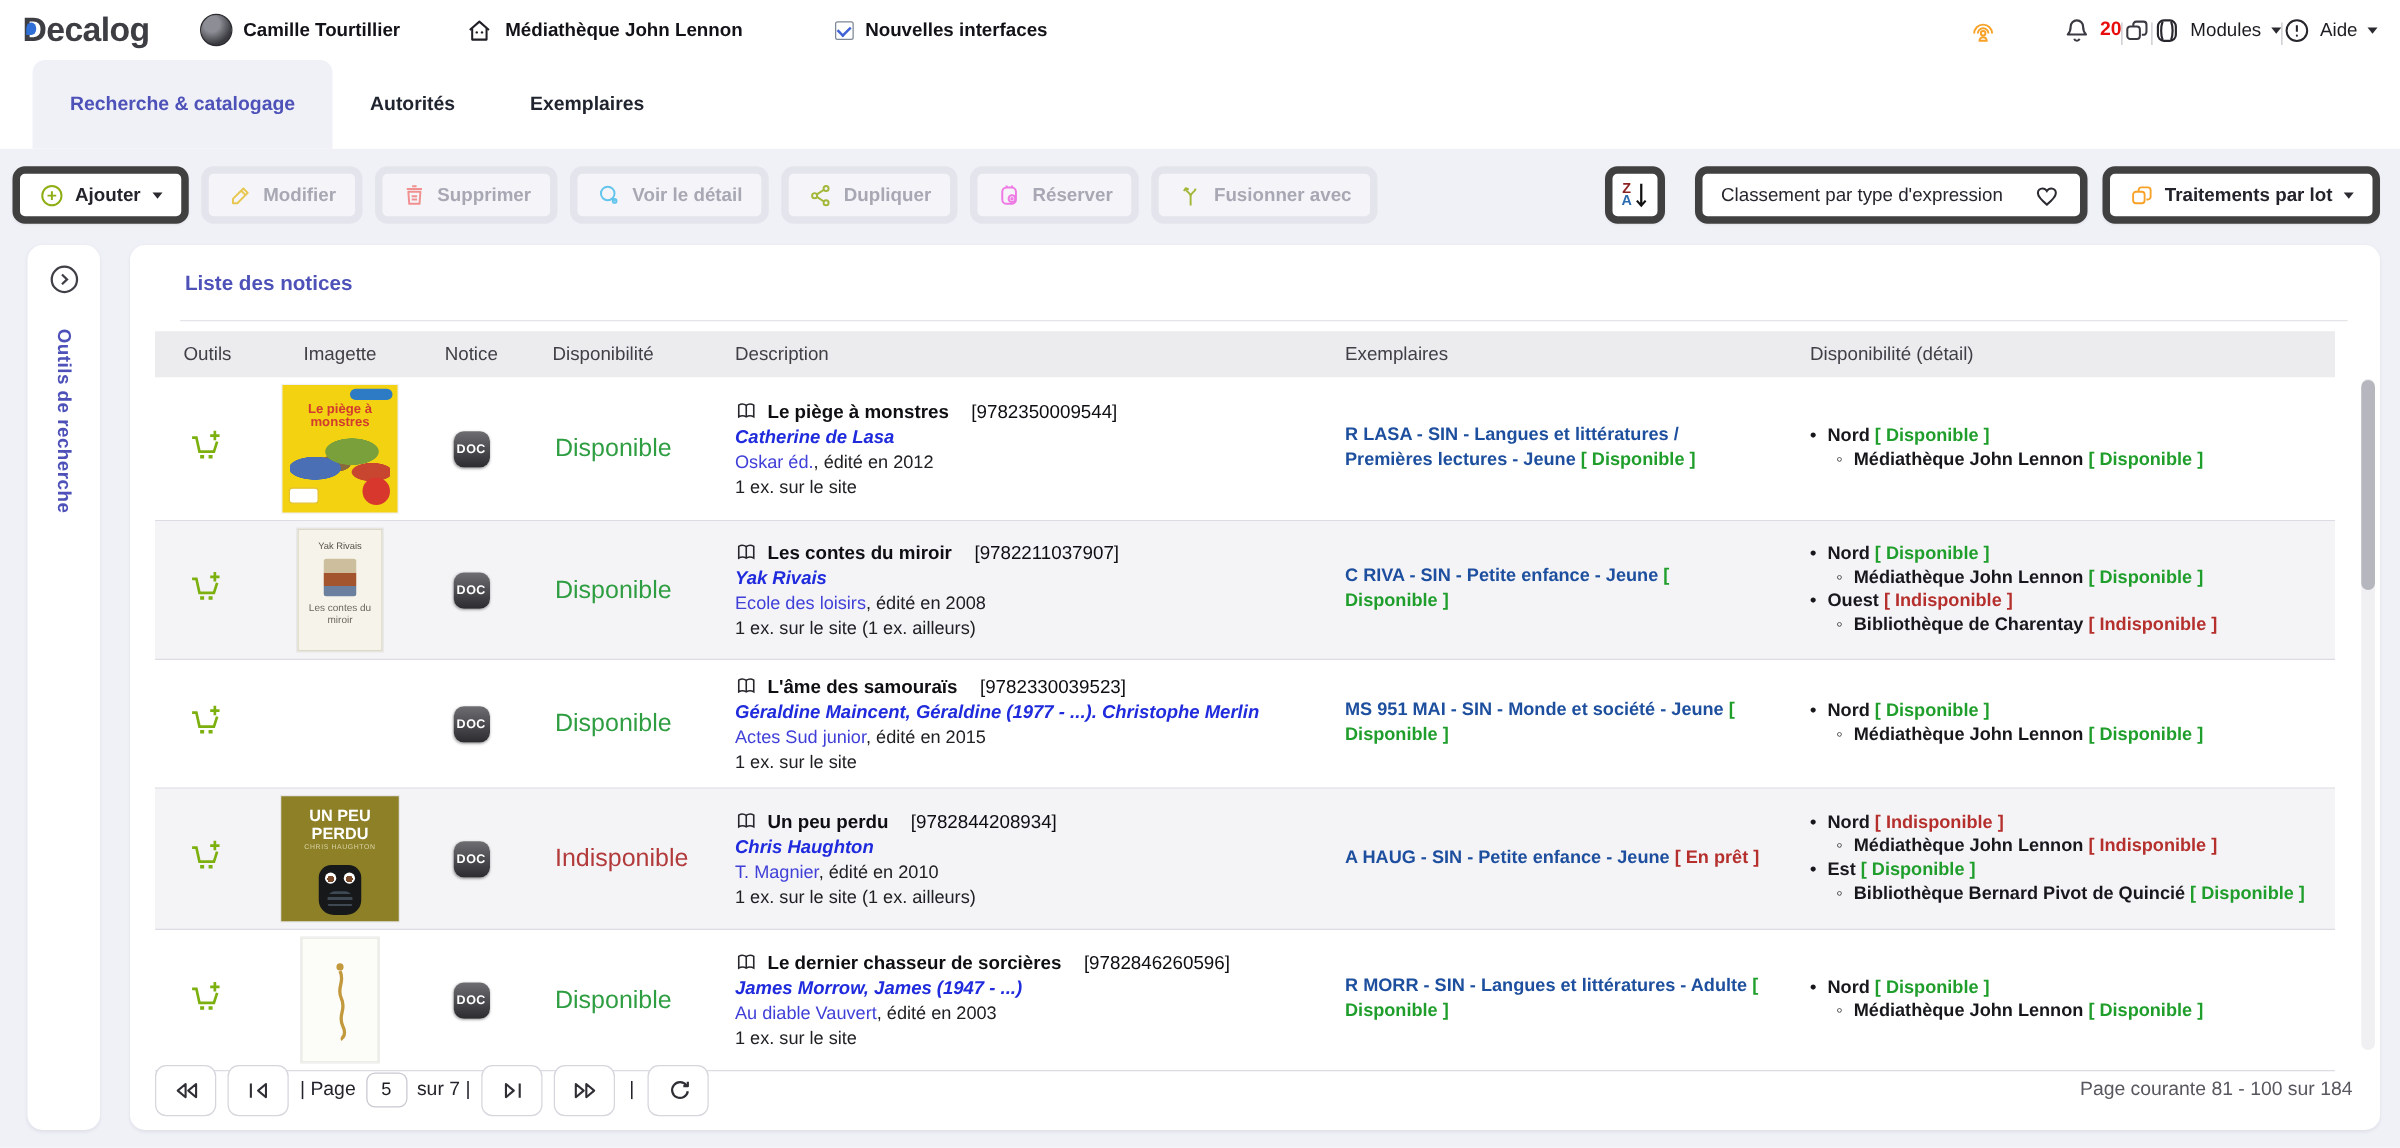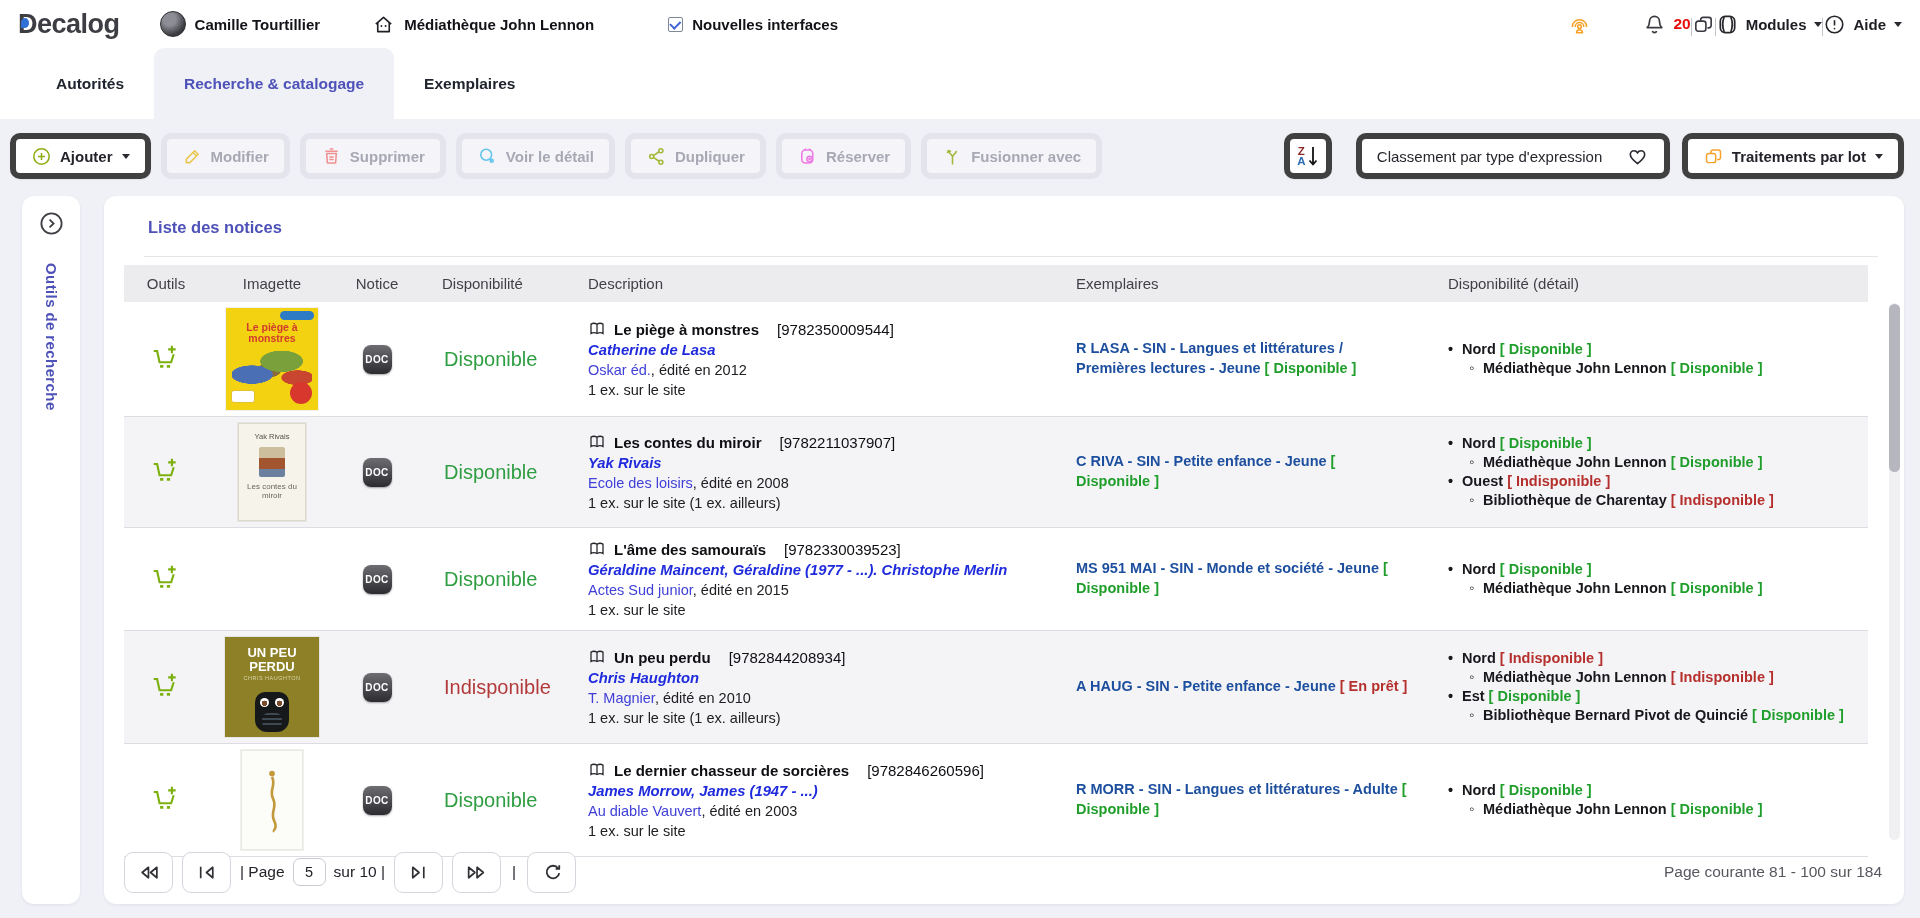--- a/index.html
+++ b/index.html
@@ -18,21 +18,21 @@
   .chip.lib{margin-right:74px}
   .avatar{width:26px;height:26px;border-radius:50%;background:radial-gradient(circle at 35% 30%,#8d8d95 0 28%,#3a3b40 70%);border:1px solid #2c2c30}
   .cb{width:15px;height:15px;border:1px solid #7e8796;background:#fff;display:grid;place-items:center;border-radius:2px}
   .cb::after{content:"";width:8px;height:5px;border-left:2.5px solid #3f62d6;border-bottom:2.5px solid #3f62d6;transform:rotate(-45deg) translateY(-1px)}
   .top-right{margin-left:auto;display:flex;align-items:flex-end;}
   .top-right .icn svg{width:23px;height:23px}
   .assist{margin-right:52px}
   .bellwrap{display:flex;align-items:center;gap:7px;cursor:pointer}
   .ncount{color:#e80c0c;font-weight:800;font-size:15.5px}
   .hdiv{width:1px;height:18px;background:#c3c3ca}
-  .menu{display:flex;align-items:center;gap:7px;font-weight:700;font-size:15px;cursor:pointer}
+  .menu{display:flex;align-items:center;gap:7px;font-weight:400;font-size:15px;cursor:pointer}
   .caret{width:0;height:0;border-left:4px solid transparent;border-right:4px solid transparent;border-top:5px solid #2a2a30;margin-left:1px}
 
   
   .tabstrip{position:absolute;top:48px;left:0;right:0;height:71px;background:#fff;display:flex;align-items:stretch;padding-left:26px}
   .tab{display:flex;align-items:center;padding:0 30px;font-weight:700;font-size:15.5px;color:#20242e;cursor:pointer}
   .tab.active{background:#f0f1f7;color:#4d51b8;border-radius:10px 10px 0 0}
 
   
   .toolbar{position:absolute;top:132px;left:10px;right:16px;height:48px;display:flex;align-items:center;gap:10px}
   .tbtn{height:46px;border-radius:10px;padding:0 15px;display:flex;align-items:center;gap:8px;font-size:15px;font-weight:600;font-family:inherit;background:#fff;border:6px solid #404040;color:#23232b;box-shadow:0 1px 2px rgba(20,20,40,.06);cursor:pointer}
@@ -204,25 +204,25 @@
             <circle cx="12" cy="16.2" r="0.9" fill="#26262c" stroke="none"></circle>
           </svg>
         </span>
       <span>Aide</span>
       <span class="caret"></span>
     </span>
   </div>
 </header>
 
 <nav class="tabstrip">
+    <div class="tab active">
+      <span>Recherche &amp; catalogage</span>
+    </div>
     <div class="tab">
       <span>Autorités</span>
-    </div>
-    <div class="tab active">
-      <span>Recherche &amp; catalogage</span>
     </div>
     <div class="tab">
       <span>Exemplaires</span>
     </div>
   </nav>
 
 <div class="toolbar">
   <span style="display:flex;gap:10px;align-items:center">
       <button class="tbtn">
         <span class="icn">
@@ -591,21 +591,21 @@
         <span class="icn">
           <svg viewBox="0 0 22 20" fill="none" stroke="#2f2f35" stroke-width="1.6" stroke-linejoin="round">
             <path d="M5 4.5v11"></path>
             <path d="M16.5 5l-6 5 6 5z"></path>
           </svg>
         </span>
       </button>
     <span class="ptext">
       <span>| Page</span>
       <input class="page-input" value="5" style="">
-      <span>sur 10 |</span>
+      <span>sur 7 |</span>
     </span>
     <button class="pbtn">
         <span class="icn">
           <svg viewBox="0 0 22 20" fill="none" stroke="#2f2f35" stroke-width="1.6" stroke-linejoin="round">
             <path d="M6 5l6 5-6 5z"></path>
             <path d="M16.5 4.5v11"></path>
           </svg>
         </span>
       </button>
     <button class="pbtn">

